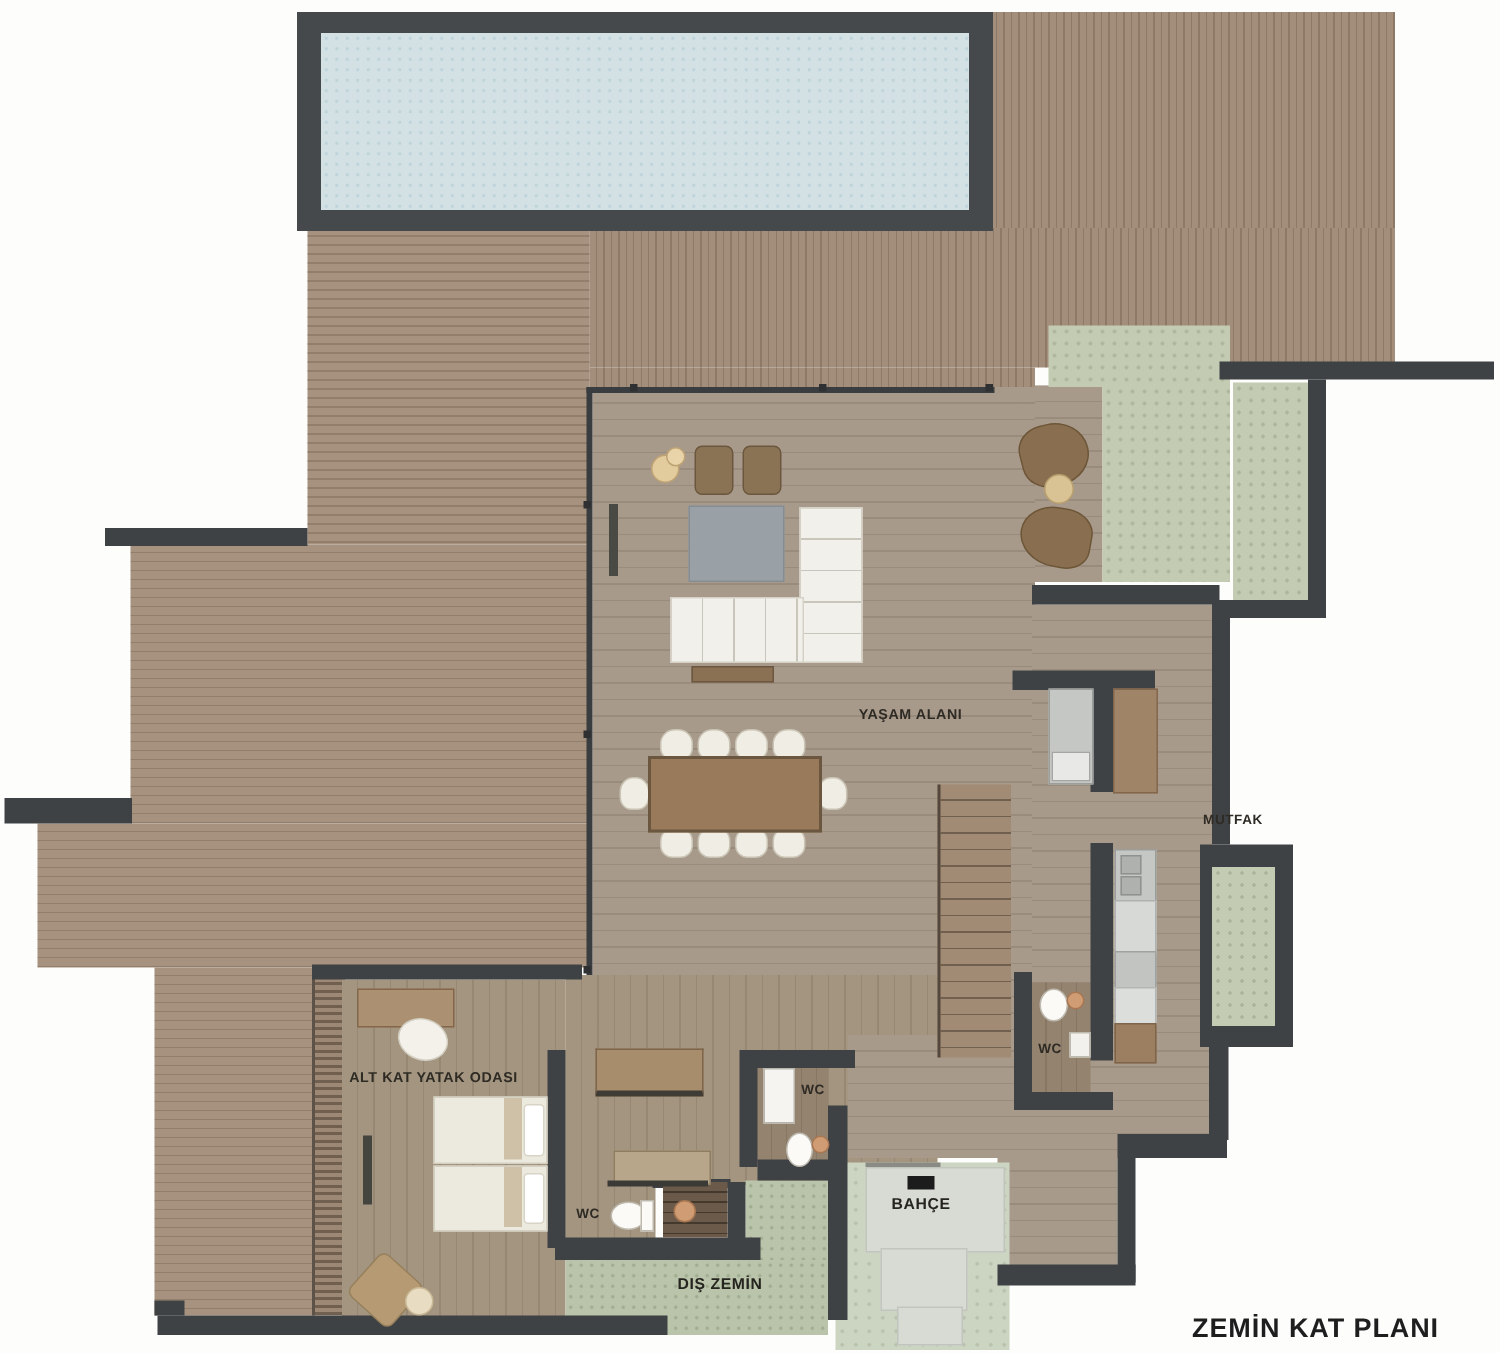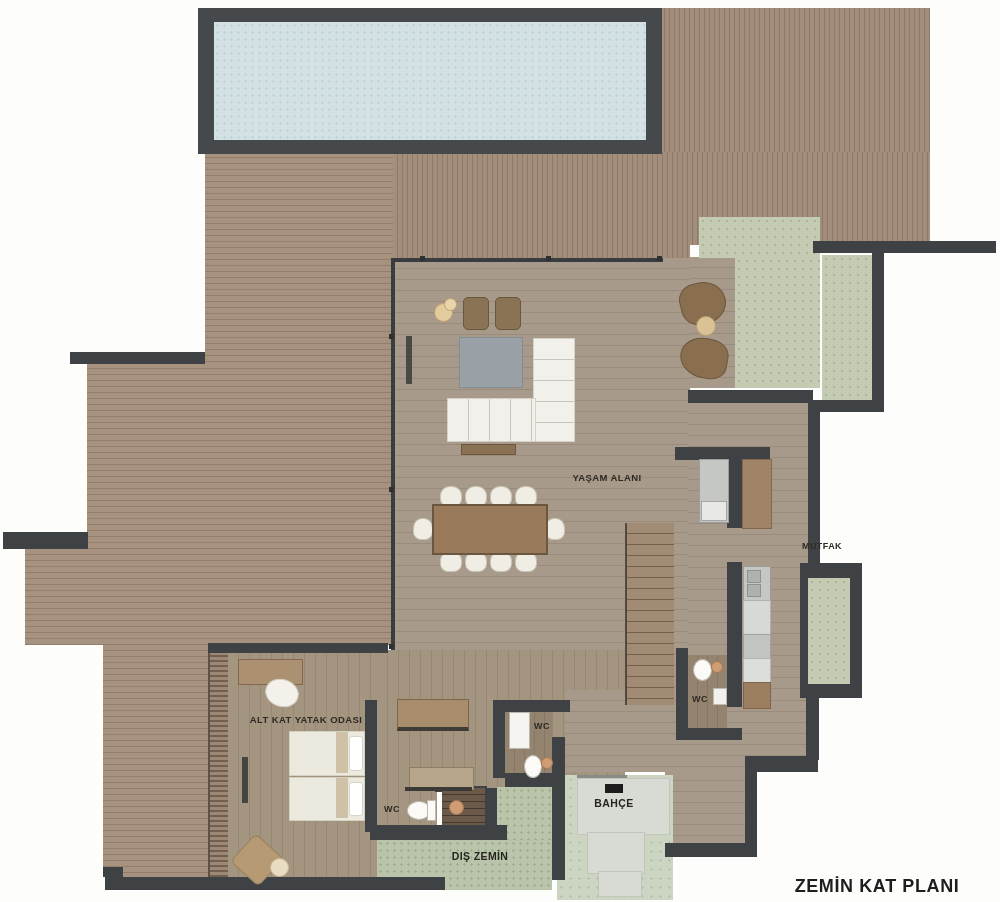--- a/index.html
+++ b/index.html
@@ -190,20 +190,20 @@
   <div class="abs" style="left:427px;top:800px;width:7px;height:19px;background:#fbfaf7;border:1px solid #bdb9ae;"></div>
   <div class="abs sink" style="left:449px;top:800px;width:13px;height:13px;"></div>
 
   <div class="abs" style="left:509px;top:712px;width:19px;height:35px;background:#f5f4f0;border:1px solid #b9b6ad;"></div>
   <div class="abs toilet" style="left:524px;top:755px;width:16px;height:21px;"></div>
   <div class="abs sink" style="left:541px;top:757px;width:10px;height:10px;"></div>
 
   <div class="lbl" style="left:583px;top:477px;margin-left:24px;">YAŞAM ALANI</div>
   <div class="lbl lbl-sm" style="left:776px;top:546px;margin-left:46px;">MUTFAK</div>
   <div class="lbl lbl-sm" style="left:700px;top:699px;">WC</div>
-  <div class="lbl" style="left:306px;top:719px;">ALT KAT YATAK ODASI</div>
+  <div class="lbl" style="left:289px;top:719px;">ALT KAT YATAK ODASI</div>
   <div class="lbl lbl-sm" style="left:392px;top:809px;">WC</div>
   <div class="lbl lbl-sm" style="left:542px;top:726px;">WC</div>
   <div class="lbl lbl-md" style="left:614px;top:803px;">BAHÇE</div>
   <div class="lbl lbl-md" style="left:480px;top:856px;">DIŞ ZEMİN</div>
   <div class="title" style="left:877px;top:886px;">ZEMİN KAT PLANI</div>
 
 </div>
 
 </body></html>

